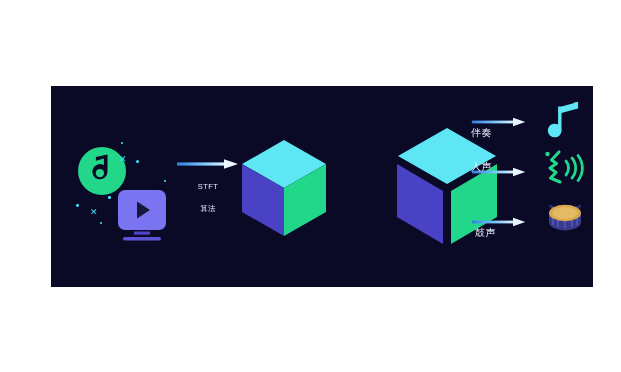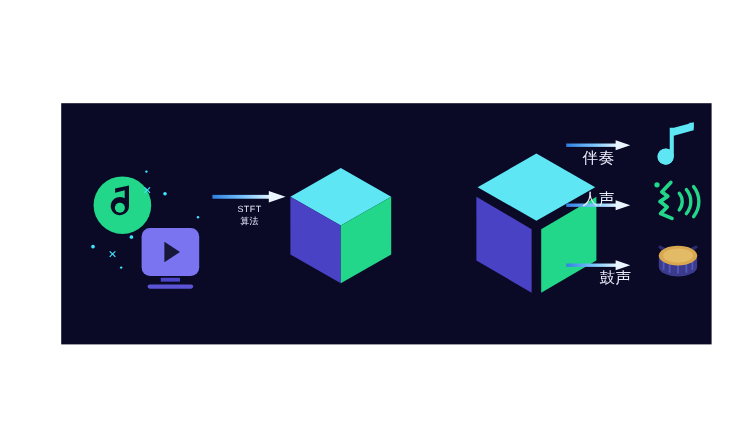--- a/index.html
+++ b/index.html
@@ -45,33 +45,32 @@
   
   .flow-step { text-align: center; }
   .flow-arrow { display: block; }
   .flow-label {
     color: #e9eefc;
     font-size: 7.5px;
     line-height: 10px;
     letter-spacing: .4px;
     text-align: center;
     white-space: nowrap;
+    margin-top: 12px;
   }
   .flow-label.sub { letter-spacing: .2px; }
 
   
   .out-row { height: 48px; }
   .out-label {
     color: #e9eefc;
-    font-size: 13px;
+    font-size: 10px;
     line-height: 10px;
-    text-align: center;
     white-space: nowrap;
     letter-spacing: .5px;
-    font-family: Liberation Mono, monospace;
   }
 </style>
 </head>
 <body>
 
 <div id="stage">
 
   <div id="panel">
 
     <div class="abs" id="source-group">
@@ -202,21 +201,21 @@
             <linearGradient id="agrad5" x1="0" y1="0" x2="1" y2="0">
               <stop offset="0%" stop-color="#2f7fe0"></stop>
               <stop offset="55%" stop-color="#7ec8ff"></stop>
               <stop offset="100%" stop-color="#eaf6ff"></stop>
             </linearGradient>
           </defs>
           <rect x="1" y="4.4" width="50" height="3.2" fill="url(#agrad5)"></rect>
           <path d="M48 1.2 L62 6 L48 10.8 Z" fill="#eaf6ff"></path>
         </svg>
       </div>
-      <div class="abs out-label" style="left:14px;top:20px;width:56px;">鼓声</div>
+      <div class="abs out-label" style="left:4px;top:20px;width:56px;">鼓声</div>
       <div class="abs" style="left:74px;top:-8px;">
         <svg width="40" height="34" viewBox="0 0 40 34">
 
           <path d="M5 6 L17 12" stroke="#2a2a6e" stroke-width="2.6" stroke-linecap="round"></path>
           <path d="M35 6 L23 12" stroke="#2a2a6e" stroke-width="2.6" stroke-linecap="round"></path>
 
           <path d="M4 13 v9 a16 8.5 0 0 0 32 0 v-9 z" fill="#3b3a8c"></path>
           <path d="M8 14.5 v10.5 M13 15.2 v12 M20 15.4 v12.6 M27 15.2 v12 M32 14.5 v10.5" stroke="#565fc4" stroke-width="1.5" opacity=".85"></path>
 
           <ellipse cx="20" cy="13" rx="16" ry="8.2" fill="#d9a84e"></ellipse>

